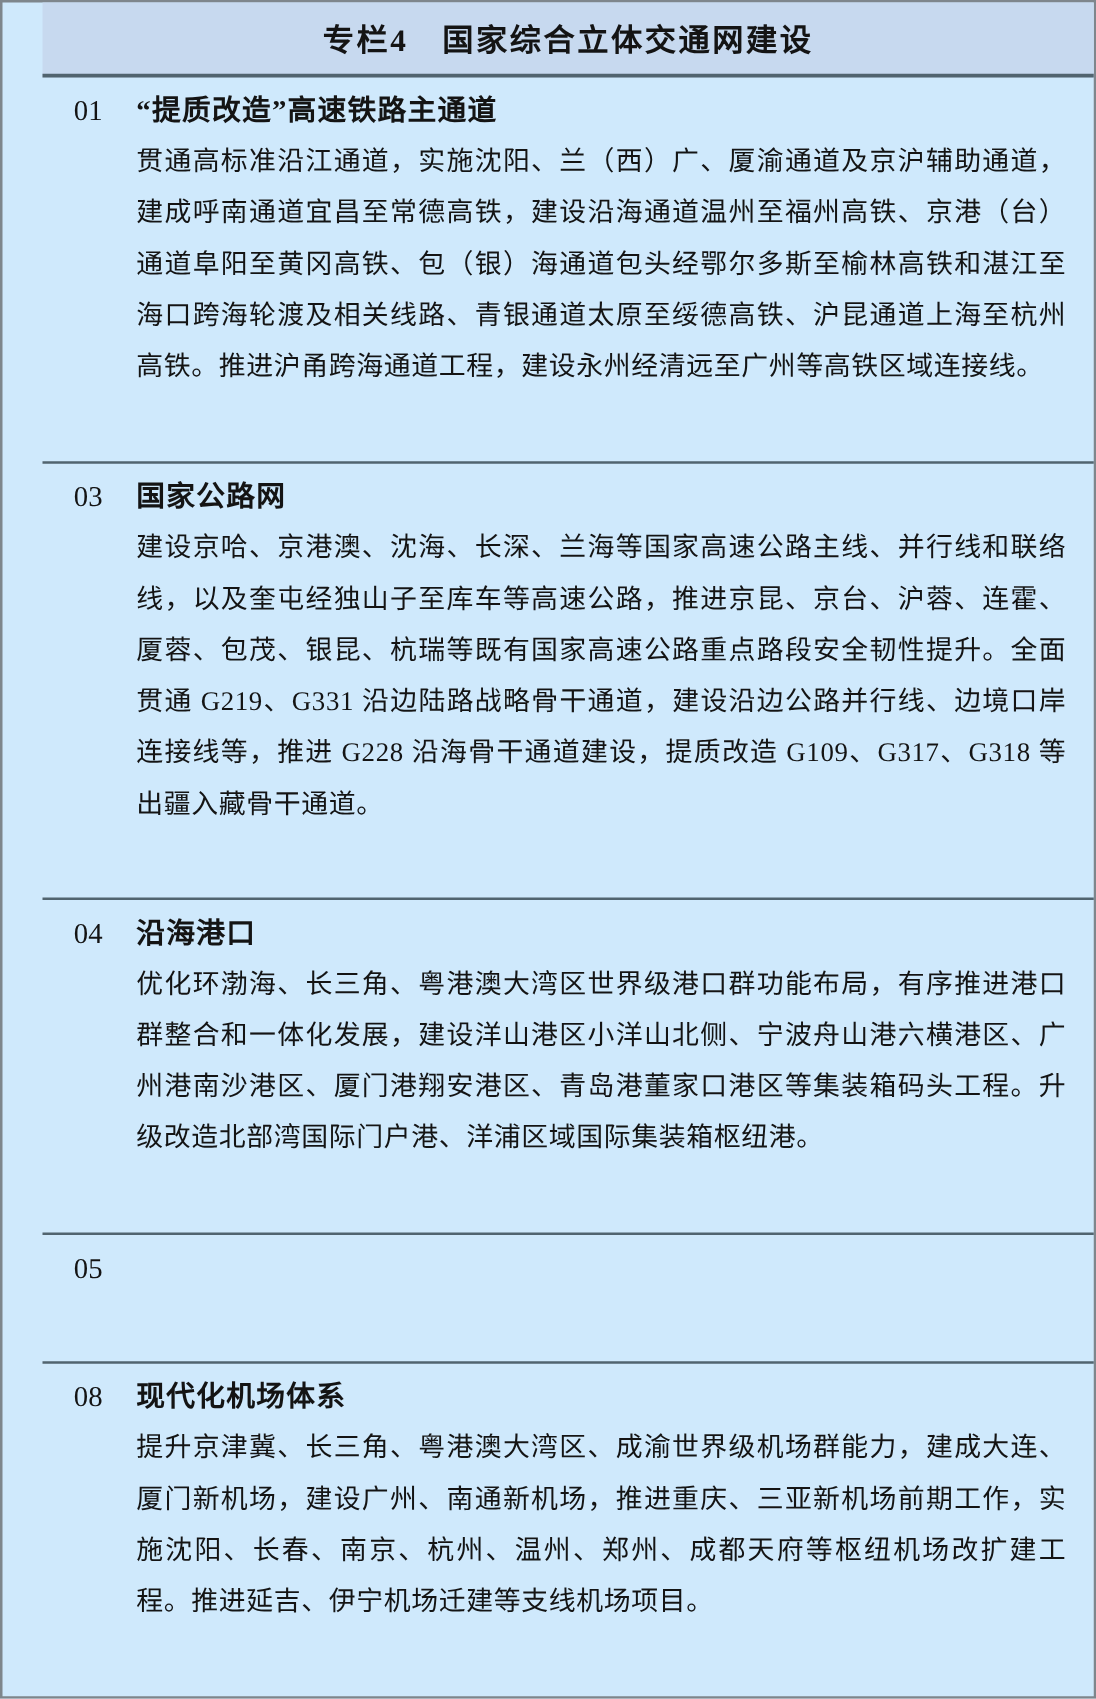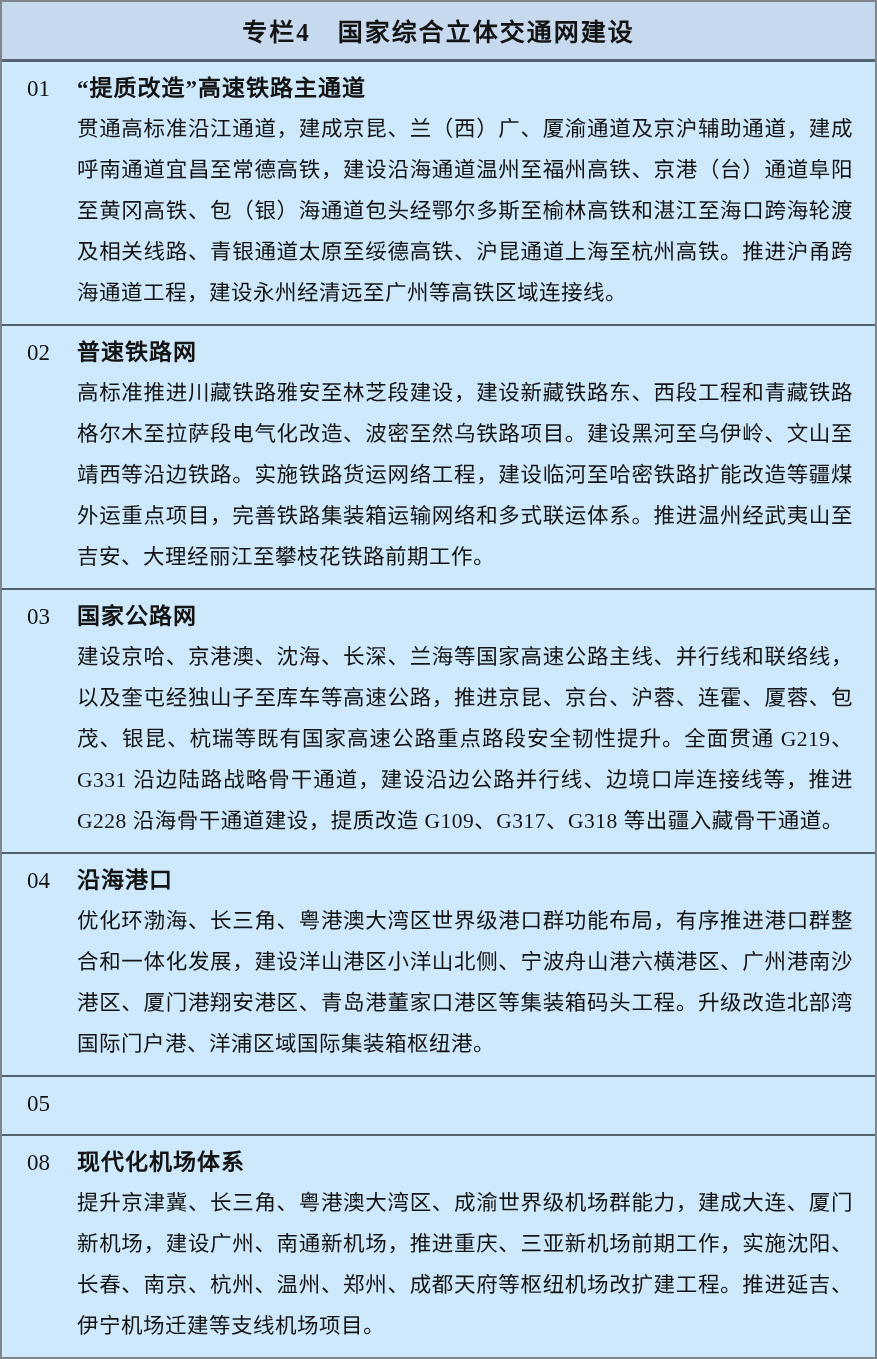--- a/index.html
+++ b/index.html
@@ -11,20 +11,21 @@
     width: 877px;
     height: 1359px;
     box-sizing: border-box;
     border: 2px solid #7e868c;
     outline: 1px solid #b9bfc3;
     background: #cfe9fc;
     font-family: "Liberation Serif", "DejaVu Serif", serif;
     color: #141414;
     display: flex;
     flex-direction: column;
+    padding-left: 32px;
   }
   .panel-header {
     background: #c7d9ef;
     border-bottom: 3px solid #51646f;
     text-align: center;
     font-size: 25px;
     font-weight: bold;
     padding: 10px 0 11px 0;
     letter-spacing: 2px;
     flex: 0 0 auto;
@@ -71,30 +72,23 @@
 <div class="panel">
   <div class="panel-header">专栏4　国家综合立体交通网建设</div>
 
   <div class="sections">
 
     <div class="section">
       <div class="section-head">
         <span class="section-num">01</span>
         <span class="section-title">“提质改造”高速铁路主通道</span>
       </div>
-      <p class="section-body">贯通高标准沿江通道，建成京昆、兰（西）广、厦渝通道及京沪辅助通道，建成呼南通道宜昌至常德高铁，建设沿海通道温州至福州高铁、京港（台）通道阜阳至黄冈高铁、包（银）海通道包头经鄂尔多斯至榆林高铁和湛江至海口跨海轮渡及相关线路、青银通道太原至绥德高铁、沪昆通道上海至杭州高铁。推进沪甬跨海通道工程，建设永州经清远至广州等高铁区域连接线。</p>
+      <p class="section-body">贯通高标准沿江通道，实施沈阳、兰（西）广、厦渝通道及京沪辅助通道，建成呼南通道宜昌至常德高铁，建设沿海通道温州至福州高铁、京港（台）通道阜阳至黄冈高铁、包（银）海通道包头经鄂尔多斯至榆林高铁和湛江至海口跨海轮渡及相关线路、青银通道太原至绥德高铁、沪昆通道上海至杭州高铁。推进沪甬跨海通道工程，建设永州经清远至广州等高铁区域连接线。</p>
     </div>
 
-    <div class="section">
-      <div class="section-head">
-        <span class="section-num">02</span>
-        <span class="section-title">普速铁路网</span>
-      </div>
-      <p class="section-body">高标准推进川藏铁路雅安至林芝段建设，建设新藏铁路东、西段工程和青藏铁路格尔木至拉萨段电气化改造、波密至然乌铁路项目。建设黑河至乌伊岭、文山至靖西等沿边铁路。实施铁路货运网络工程，建设临河至哈密铁路扩能改造等疆煤外运重点项目，完善铁路集装箱运输网络和多式联运体系。推进温州经武夷山至吉安、大理经丽江至攀枝花铁路前期工作。</p>
-    </div>
 
     <div class="section">
       <div class="section-head">
         <span class="section-num">03</span>
         <span class="section-title">国家公路网</span>
       </div>
       <p class="section-body">建设京哈、京港澳、沈海、长深、兰海等国家高速公路主线、并行线和联络线，以及奎屯经独山子至库车等高速公路，推进京昆、京台、沪蓉、连霍、厦蓉、包茂、银昆、杭瑞等既有国家高速公路重点路段安全韧性提升。全面贯通 G219、G331 沿边陆路战略骨干通道，建设沿边公路并行线、边境口岸连接线等，推进 G228 沿海骨干通道建设，提质改造 G109、G317、G318 等出疆入藏骨干通道。</p>
     </div>
 
     <div class="section">

